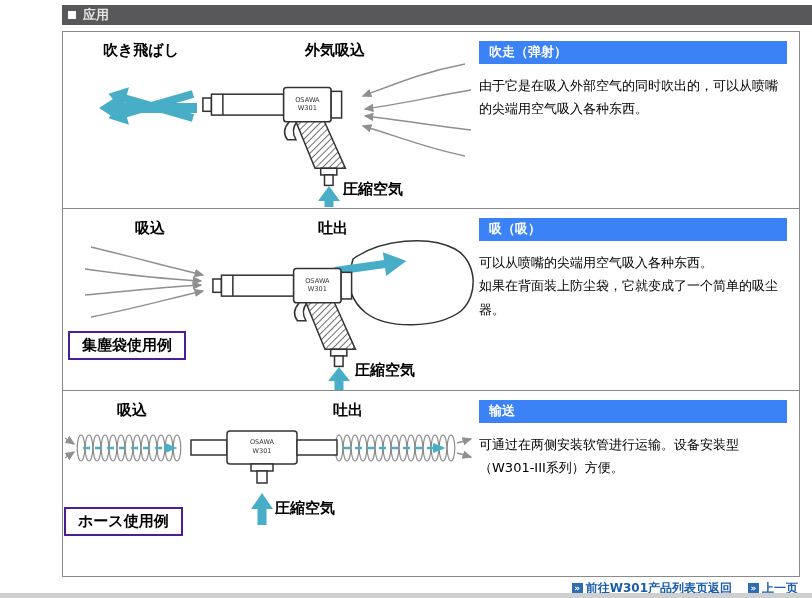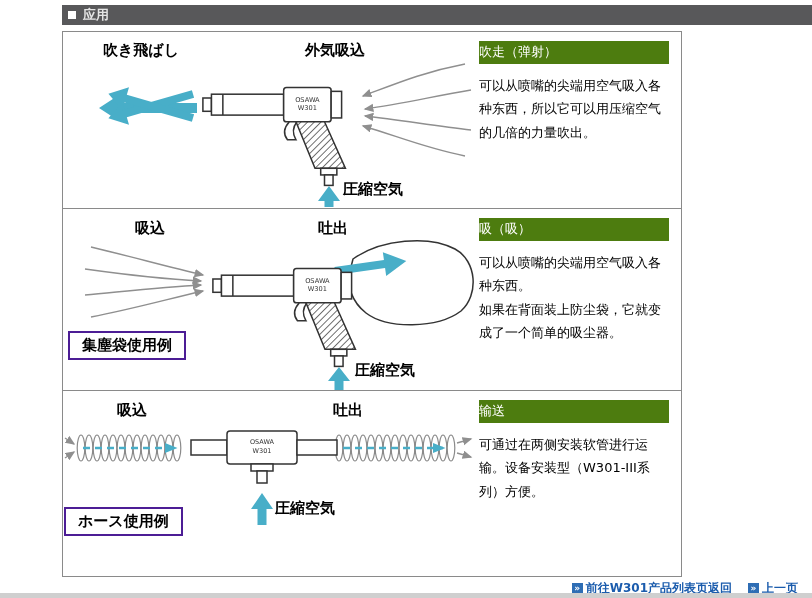--- a/index.html
+++ b/index.html
@@ -7,37 +7,37 @@
     width:812px;height:598px;position:relative;background:#fff;overflow:hidden;
     font-family:"DejaVu Sans","Liberation Sans",sans-serif;color:#000;
   }
   .topbar{
     position:absolute;left:62px;right:0;top:5px;height:20px;background:#58585a;
     color:#e5e5e5;font-size:13px;font-weight:bold;display:flex;align-items:center;
     padding-left:6px;box-sizing:border-box;
   }
   .bullet{width:8px;height:8px;background:#fff;display:inline-block;margin-right:7px;flex:none;}
   .main-box{
-    position:absolute;left:62px;top:31px;width:620px;height:546px;
+    position:absolute;left:62px;top:31px;width:738px;height:546px;
     border:1px solid #8a8a8a;box-sizing:border-box;background:#fff;
   }
   .row{display:flex;border-bottom:1px solid #8a8a8a;box-sizing:border-box;}
   .row:last-child{border-bottom:none;}
   .row1{height:177px;} .row2{height:182px;} .row3{height:185px;}
   .diagram{position:relative;width:416px;flex:none;overflow:hidden;}
   .diagram svg{position:absolute;left:0;top:0;display:block;}
   .dlabel{position:absolute;font-size:15px;font-weight:bold;white-space:nowrap;}
   .example-box{
     position:absolute;border:2px solid #4c1d95;background:#fff;
     padding:3px 12px;font-size:15px;font-weight:bold;white-space:nowrap;
   }
   .panel{flex:1;padding:9px 12px 0 0;box-sizing:border-box;}
   .panel-header{
-    background:#4d7c0f;color:#fff;font-size:13px;font-weight:normal;
-    padding:3px 0;line-height:1.3;
+    background:#3b82f6;color:#fff;font-size:13px;font-weight:bold;
+    padding:3px 10px;line-height:1.3;
   }
   .panel-body{font-size:13px;line-height:1.8;margin-top:10px;white-space:pre-line;}
   .footer{
     position:absolute;right:14px;top:580px;display:flex;gap:16px;
     font-size:12px;font-weight:bold;align-items:center;
   }
   .flink{color:#1b5cad;display:flex;align-items:center;gap:3px;cursor:pointer;text-decoration:none;}
   .licon{
     width:11px;height:11px;background:#2e6db4;color:#fff;font-size:9px;
     line-height:11px;text-align:center;display:inline-block;flex:none;font-weight:bold;
@@ -120,21 +120,21 @@
         <g fill="#48aec8">
           <polygon points="266,154 277,169 270.5,169 270.5,175 261.5,175 261.5,169 255,169"></polygon>
         </g>
       </svg>
       <span class="dlabel" style="left:40px;top:9px;">吹き飛ばし</span>
       <span class="dlabel" style="left:242px;top:9px;text-align:center;">外気吸込</span>
       <span class="dlabel" style="left:280px;top:148px;">圧縮空気</span>
     </div>
     <div class="panel">
       <div class="panel-header">吹走（弹射）</div>
-      <div class="panel-body">可以从喷嘴的尖端用空气吸入各种东西，所以它可以用压缩空气的几倍的力量吹出。</div>
+      <div class="panel-body">由于它是在吸入外部空气的同时吹出的，可以从喷嘴的尖端用空气吸入各种东西。</div>
     </div>
   </div>
 
   <div class="row row2">
     <div class="diagram">
       <svg width="416" height="182" viewBox="0 0 416 182">
 
         <path d="M 290,50 C 318,30 366,26 392,40 C 414,52 416,86 398,102 C 374,120 324,120 303,104 C 289,93 283,76 287,62 Z" fill="#fff" stroke="#333" stroke-width="1.5"></path>
 
         <g fill="#48aec8">

